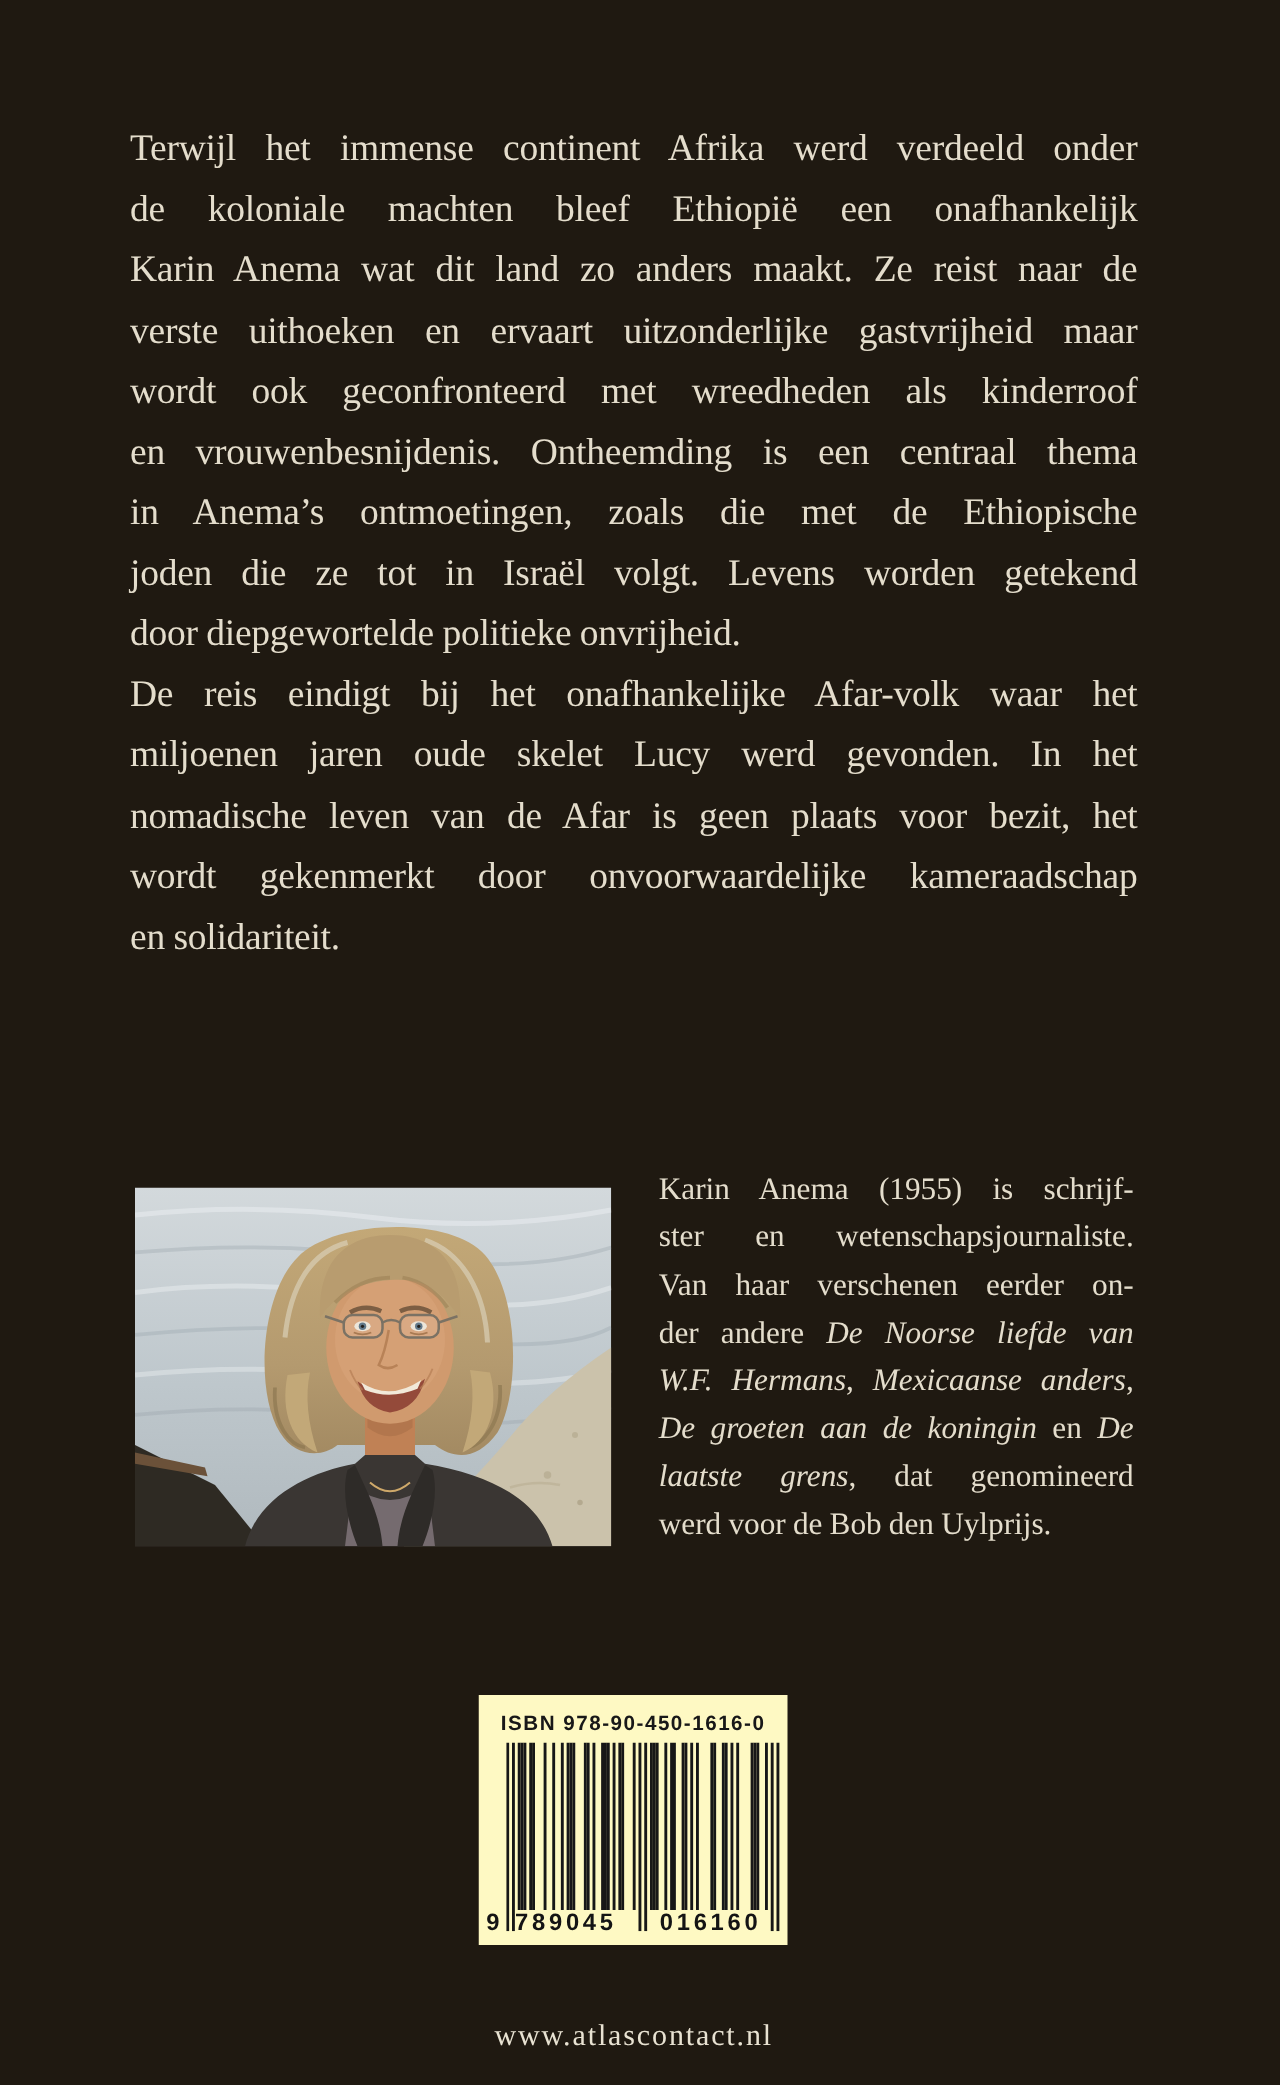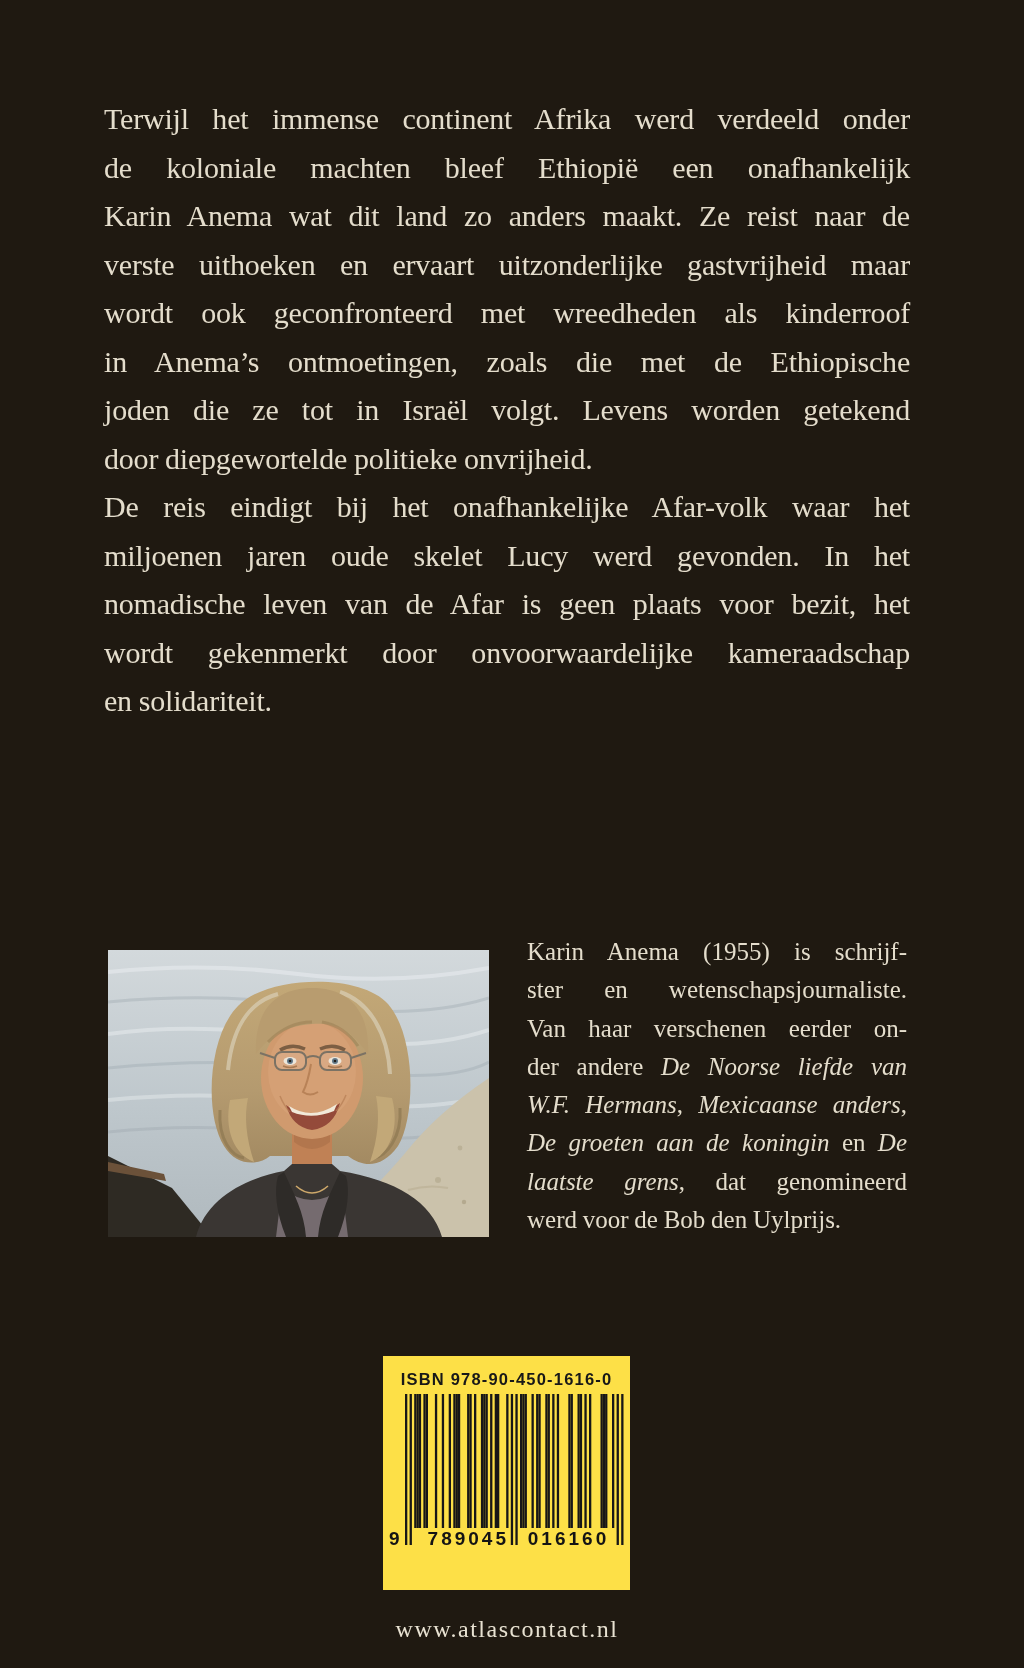--- a/index.html
+++ b/index.html
@@ -17,48 +17,49 @@
   .photo{position:absolute;left:108px;top:950px;width:381px;height:287px;}
   .photo svg{display:block;width:100%;height:100%;}
   
   .bio{position:absolute;left:527px;top:933px;width:380px;
     font-size:25px;line-height:38.3px;word-spacing:-0.5px;}
   .bio-line{text-align:justify;text-align-last:justify;}
   .bio-line.end{text-align-last:left;}
   .b{font-weight:normal;}
   .i{font-style:italic;}
   
-  .barcode-box{position:absolute;left:383px;top:1356px;width:247px;height:234px;
-    background:#fde047;}
+  .barcode-box{position:absolute;left:383px;top:1356px;width:247px;height:200px;
+    background:#fef9c3;}
   .isbn-label{position:absolute;left:0;top:14px;width:100%;text-align:center;
     font-family:"Liberation Sans", sans-serif;font-weight:bold;
     font-size:16.5px;letter-spacing:1.2px;color:#181818;white-space:nowrap;}
   .bars{position:absolute;left:22px;top:38px;}
   .digits-row{position:absolute;top:172px;left:0;width:100%;height:24px;
     font-family:"Liberation Sans", sans-serif;font-weight:bold;
     font-size:19px;color:#141414;}
   .digit-left{position:absolute;left:6px;top:0;}
-  .digits-g1{position:absolute;left:29px;width:97px;top:0;text-align:right;letter-spacing:3px;}
+  .digits-g1{position:absolute;left:29px;width:97px;top:0;text-align:left;letter-spacing:3px;}
   .digits-g2{position:absolute;left:137px;width:97px;top:0;text-align:center;letter-spacing:3px;}
   
   .website{position:absolute;left:352px;top:1572px;width:310px;text-align:center;
     font-size:24px;letter-spacing:1.5px;color:#e8e2d2;white-space:nowrap;
     font-family:"Liberation Serif", serif;margin-top:44px;}
 </style>
 </head>
 <body>
 
 <div class="cover">
 
   <div class="blurb">
     <div class="bl">Terwijl het immense continent Afrika werd verdeeld onder</div>
     <div class="bl">de koloniale machten bleef Ethiopië een onafhankelijk</div>
     <div class="bl">Karin Anema wat dit land zo anders maakt. Ze reist naar de</div>
     <div class="bl">verste uithoeken en ervaart uitzonderlijke gastvrijheid maar</div>
     <div class="bl">wordt ook geconfronteerd met wreedheden als kinderroof</div>
+    <div class="bl">en vrouwenbesnijdenis. Ontheemding is een centraal thema</div>
     <div class="bl">in Anema’s ontmoetingen, zoals die met de Ethiopische</div>
     <div class="bl">joden die ze tot in Israël volgt. Levens worden getekend</div>
     <div class="bl end">door diepgewortelde politieke onvrijheid.</div>
     <div class="bl">De reis eindigt bij het onafhankelijke Afar-volk waar het</div>
     <div class="bl">miljoenen jaren oude skelet Lucy werd gevonden. In het</div>
     <div class="bl">nomadische leven van de Afar is geen plaats voor bezit, het</div>
     <div class="bl">wordt gekenmerkt door onvoorwaardelijke kameraadschap</div>
     <div class="bl end">en solidariteit.</div>
   </div>
 

